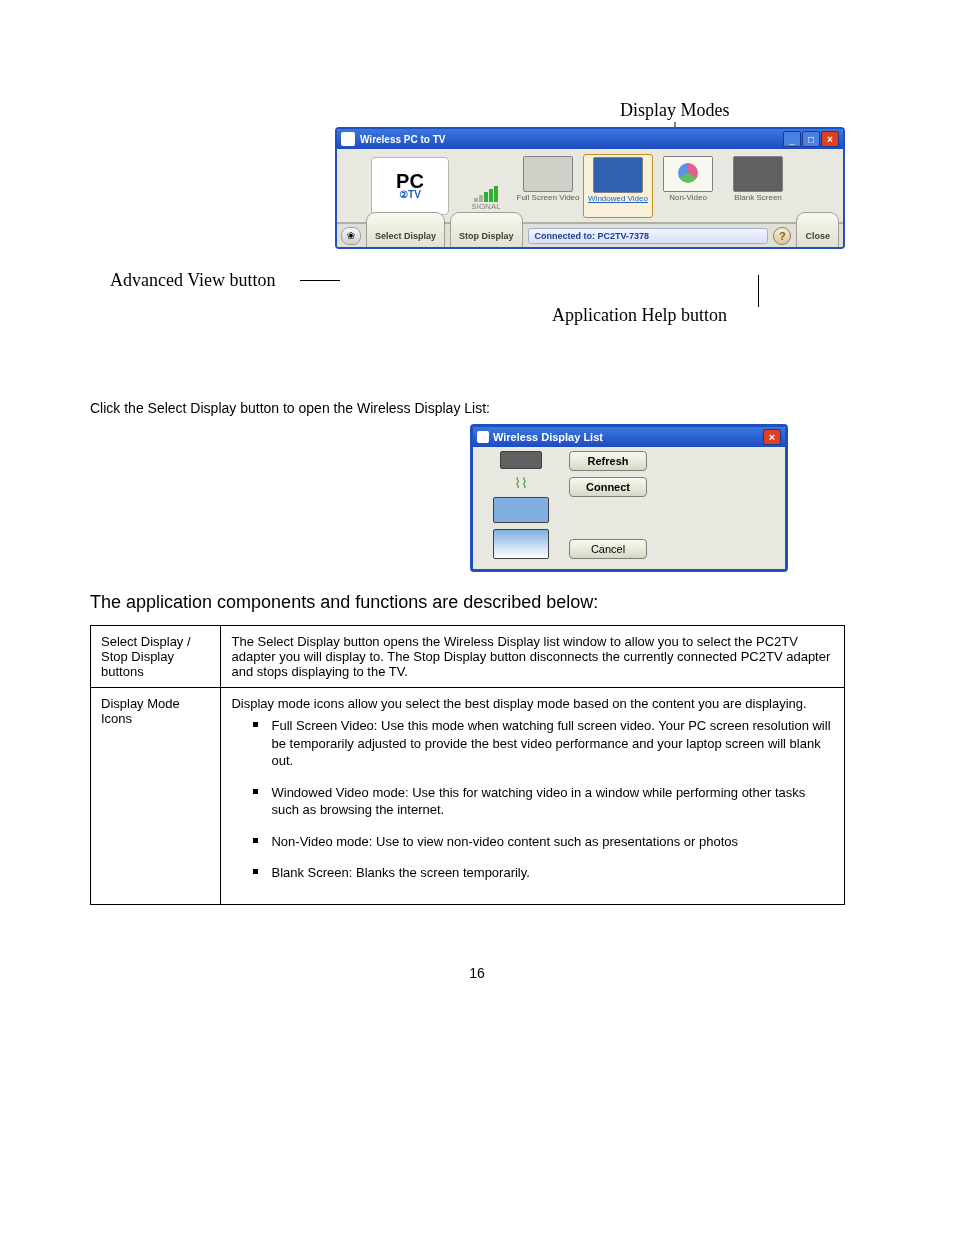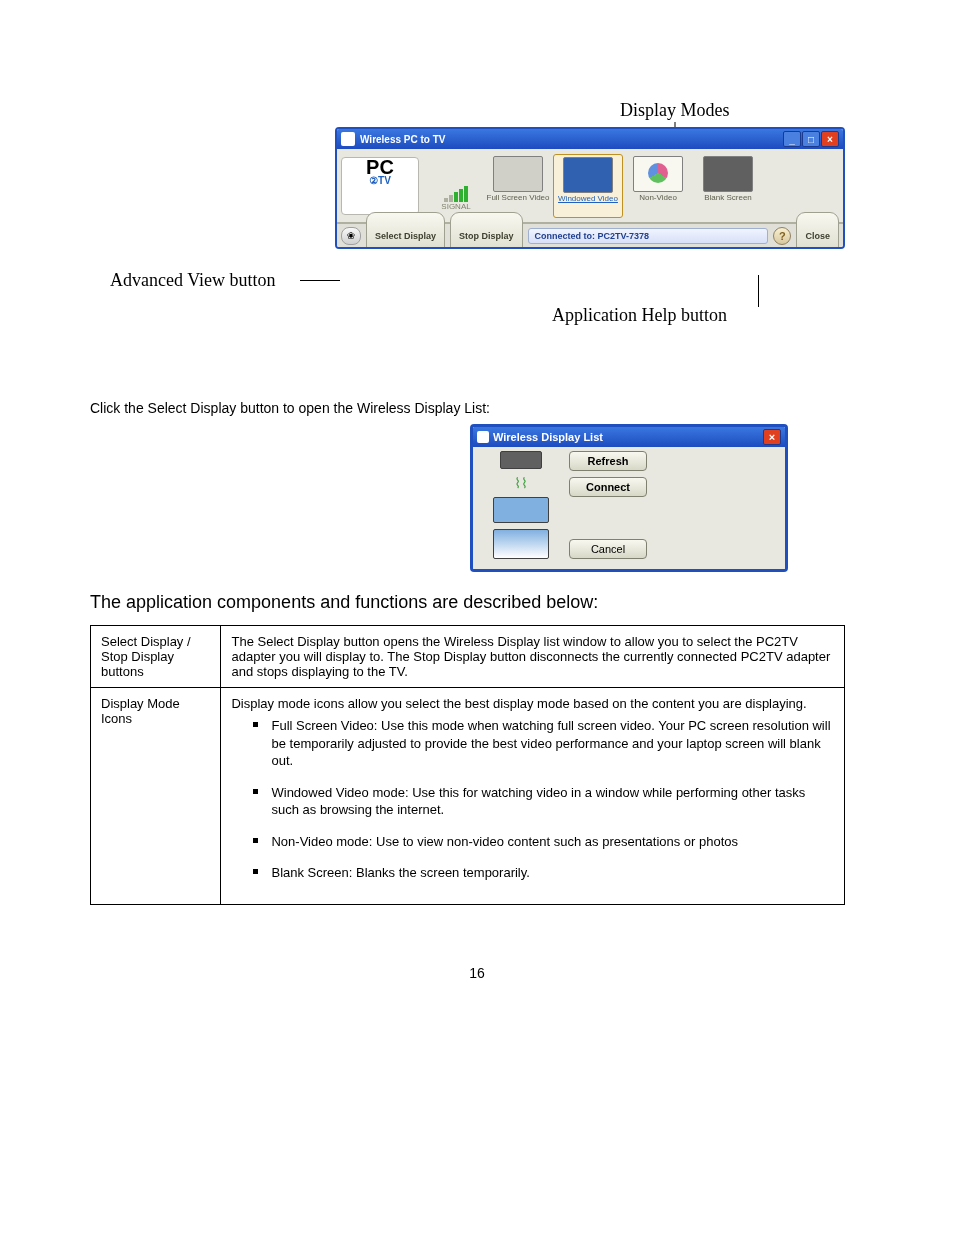--- a/index.html
+++ b/index.html
@@ -95,24 +95,26 @@
     border-bottom: 1px solid #b0b0a0;
   }
   .logo-box {
     width: 78px;
     height: 58px;
     border: 1px solid #b8b8b0;
     background: #fff;
     border-radius: 4px;
     display: flex;
     align-items: center;
+    justify-content: center;
     font-weight: bold;
     font-size: 14px;
     flex-direction: column;
     line-height: 0.9;
+    margin-left: 30px;
   }
   .logo-box .pc { color: #000; font-size: 20px; }
   .logo-box .tv { color: #2060c0; font-size: 10px; }
   .signal {
     width: 54px;
     display: flex;
     flex-direction: column;
     align-items: center;
     font-size: 8px;
     color: #808070;

